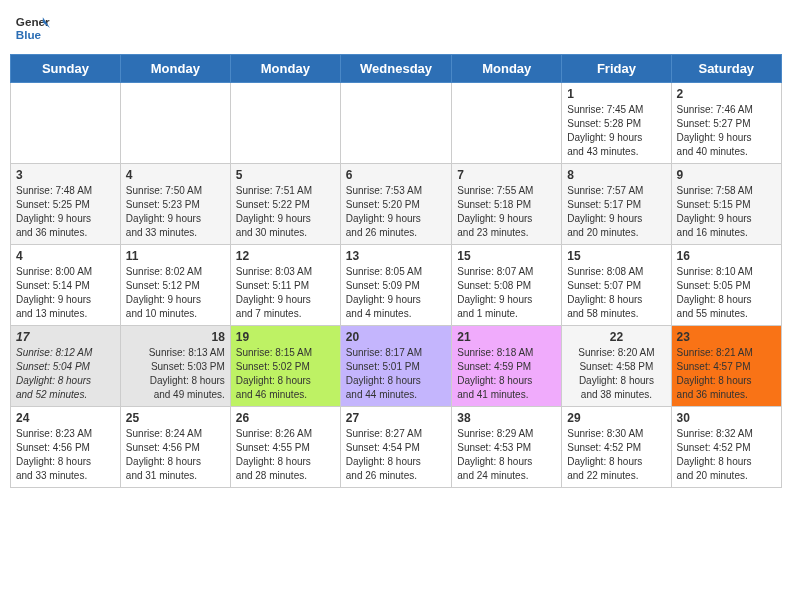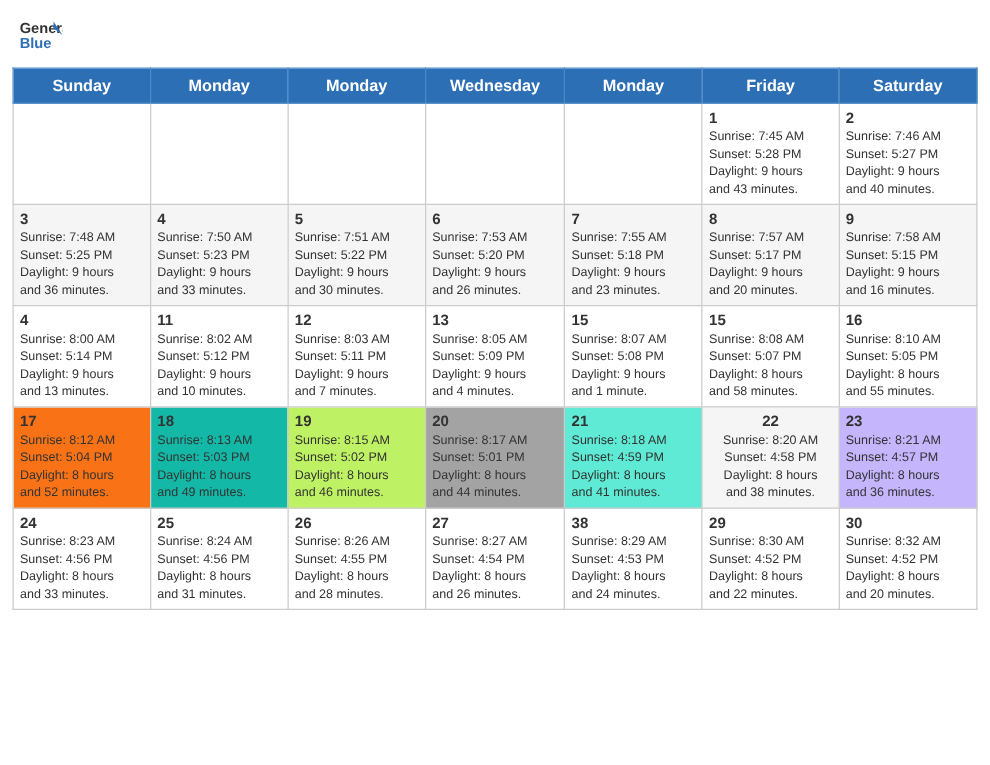--- a/index.html
+++ b/index.html
@@ -182,45 +182,45 @@
         <td>
           <span class="day-number">15</span>
           <div class="day-info">Sunrise: 8:08 AM<br>Sunset: 5:07 PM<br>Daylight: 8 hours<br>and 58 minutes.</div>
         </td>
         <td>
           <span class="day-number">16</span>
           <div class="day-info">Sunrise: 8:10 AM<br>Sunset: 5:05 PM<br>Daylight: 8 hours<br>and 55 minutes.</div>
         </td>
       </tr>
       <tr>
-        <td style="background-color: #f97316;">
+        <td style="background-color: #e5e5e5; font-style: italic;">
           <span class="day-number">17</span>
           <div class="day-info">Sunrise: 8:12 AM<br>Sunset: 5:04 PM<br>Daylight: 8 hours<br>and 52 minutes.</div>
         </td>
-        <td style="background-color: #14b8a6;">
+        <td style="background-color: #e5e5e5; text-align: right;">
           <span class="day-number">18</span>
           <div class="day-info">Sunrise: 8:13 AM<br>Sunset: 5:03 PM<br>Daylight: 8 hours<br>and 49 minutes.</div>
         </td>
         <td style="background-color: #bef264;">
           <span class="day-number">19</span>
           <div class="day-info">Sunrise: 8:15 AM<br>Sunset: 5:02 PM<br>Daylight: 8 hours<br>and 46 minutes.</div>
         </td>
-        <td style="background-color: #a3a3a3;">
+        <td style="background-color: #c4b5fd;">
           <span class="day-number">20</span>
           <div class="day-info">Sunrise: 8:17 AM<br>Sunset: 5:01 PM<br>Daylight: 8 hours<br>and 44 minutes.</div>
         </td>
-        <td style="background-color: #5eead4;">
+        <td style="background-color: #f0abfc;">
           <span class="day-number">21</span>
           <div class="day-info">Sunrise: 8:18 AM<br>Sunset: 4:59 PM<br>Daylight: 8 hours<br>and 41 minutes.</div>
         </td>
         <td style="background-color: rgb(245, 245, 245); text-align: center;">
           <span class="day-number">22</span>
           <div class="day-info">Sunrise: 8:20 AM<br>Sunset: 4:58 PM<br>Daylight: 8 hours<br>and 38 minutes.</div>
         </td>
-        <td style="background-color: #c4b5fd;">
+        <td style="background-color: #f97316;">
           <span class="day-number">23</span>
           <div class="day-info">Sunrise: 8:21 AM<br>Sunset: 4:57 PM<br>Daylight: 8 hours<br>and 36 minutes.</div>
         </td>
       </tr>
       <tr>
         <td>
           <span class="day-number">24</span>
           <div class="day-info">Sunrise: 8:23 AM<br>Sunset: 4:56 PM<br>Daylight: 8 hours<br>and 33 minutes.</div>
         </td>
         <td>

